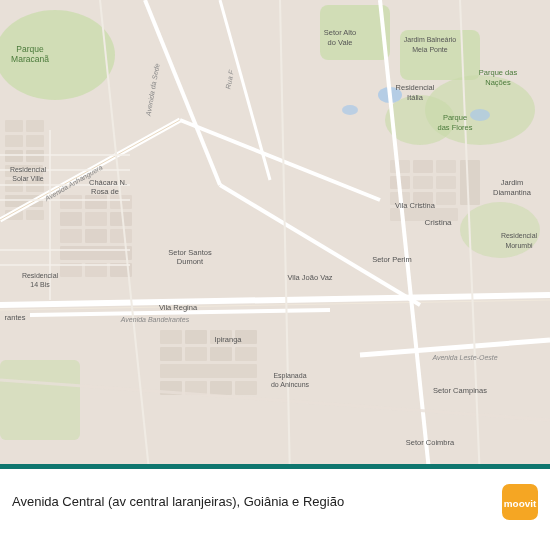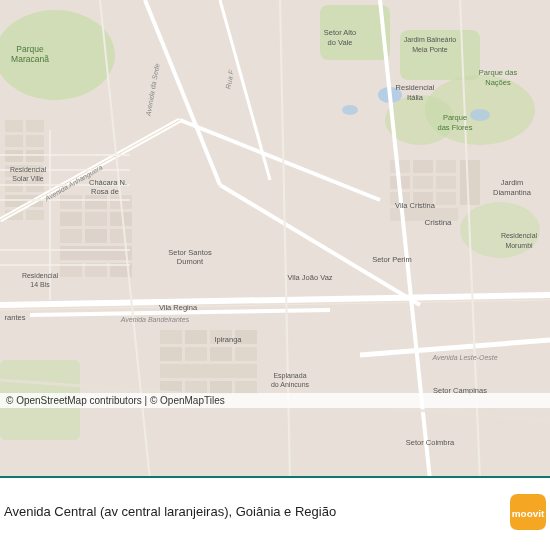--- a/index.html
+++ b/index.html
@@ -20,26 +20,26 @@
       position: absolute;
       top: 0; left: 0;
     }
 
     
     #info-bar {
       width: 550px;
       height: 70px;
       background: #fff;
       position: absolute;
-      bottom: 4px;
+      bottom: 16px;
       left: 0;
       display: flex;
       align-items: center;
-      padding: 8px 4px;
-      border-top: 2px solid #0f766e;
+      padding: 8px 12px;
+      border-top: 5px solid #0f766e;
       gap: 10px;
     }
 
     .info-text {
       flex: 1;
     }
 
     .info-title {
       font-size: 13px;
       color: #222;
@@ -296,23 +296,20 @@
     <text x="430" y="445" font-size="7.5" fill="#555" font-family="Arial" text-anchor="middle">Setor Coimbra</text>
 
     <text x="232" y="80" font-size="7" fill="#888" font-family="Arial" text-anchor="middle" font-style="italic" transform="rotate(-80, 232, 80)">Rua F</text>
 
     <text x="155" y="90" font-size="7" fill="#888" font-family="Arial" text-anchor="middle" font-style="italic" transform="rotate(-80, 155, 90)">Avenida da Sede</text>
 
     <text x="75" y="185" font-size="7" fill="#888" font-family="Arial" text-anchor="middle" font-style="italic" transform="rotate(-30, 75, 185)">Avenida Anhanguera</text>
   </svg>
 
 
-  <div class="attribution">
-    <span>© OpenStreetMap contributors | © OpenMapTiles</span>
-  </div>
 </div>
 
 <div id="info-bar">
   <div class="info-text">
     <span class="info-title">Avenida Central (av central laranjeiras), Goiânia e Região</span>
   </div>
   <div class="moovit-logo">
     <svg class="moovit-icon" viewBox="0 0 40 40" xmlns="http://www.w3.org/2000/svg">
       <rect width="40" height="40" rx="8" fill="#f5a623"></rect>
       <text x="20" y="26" font-size="11" fill="white" font-family="Arial" font-weight="bold" text-anchor="middle">moovit</text>

